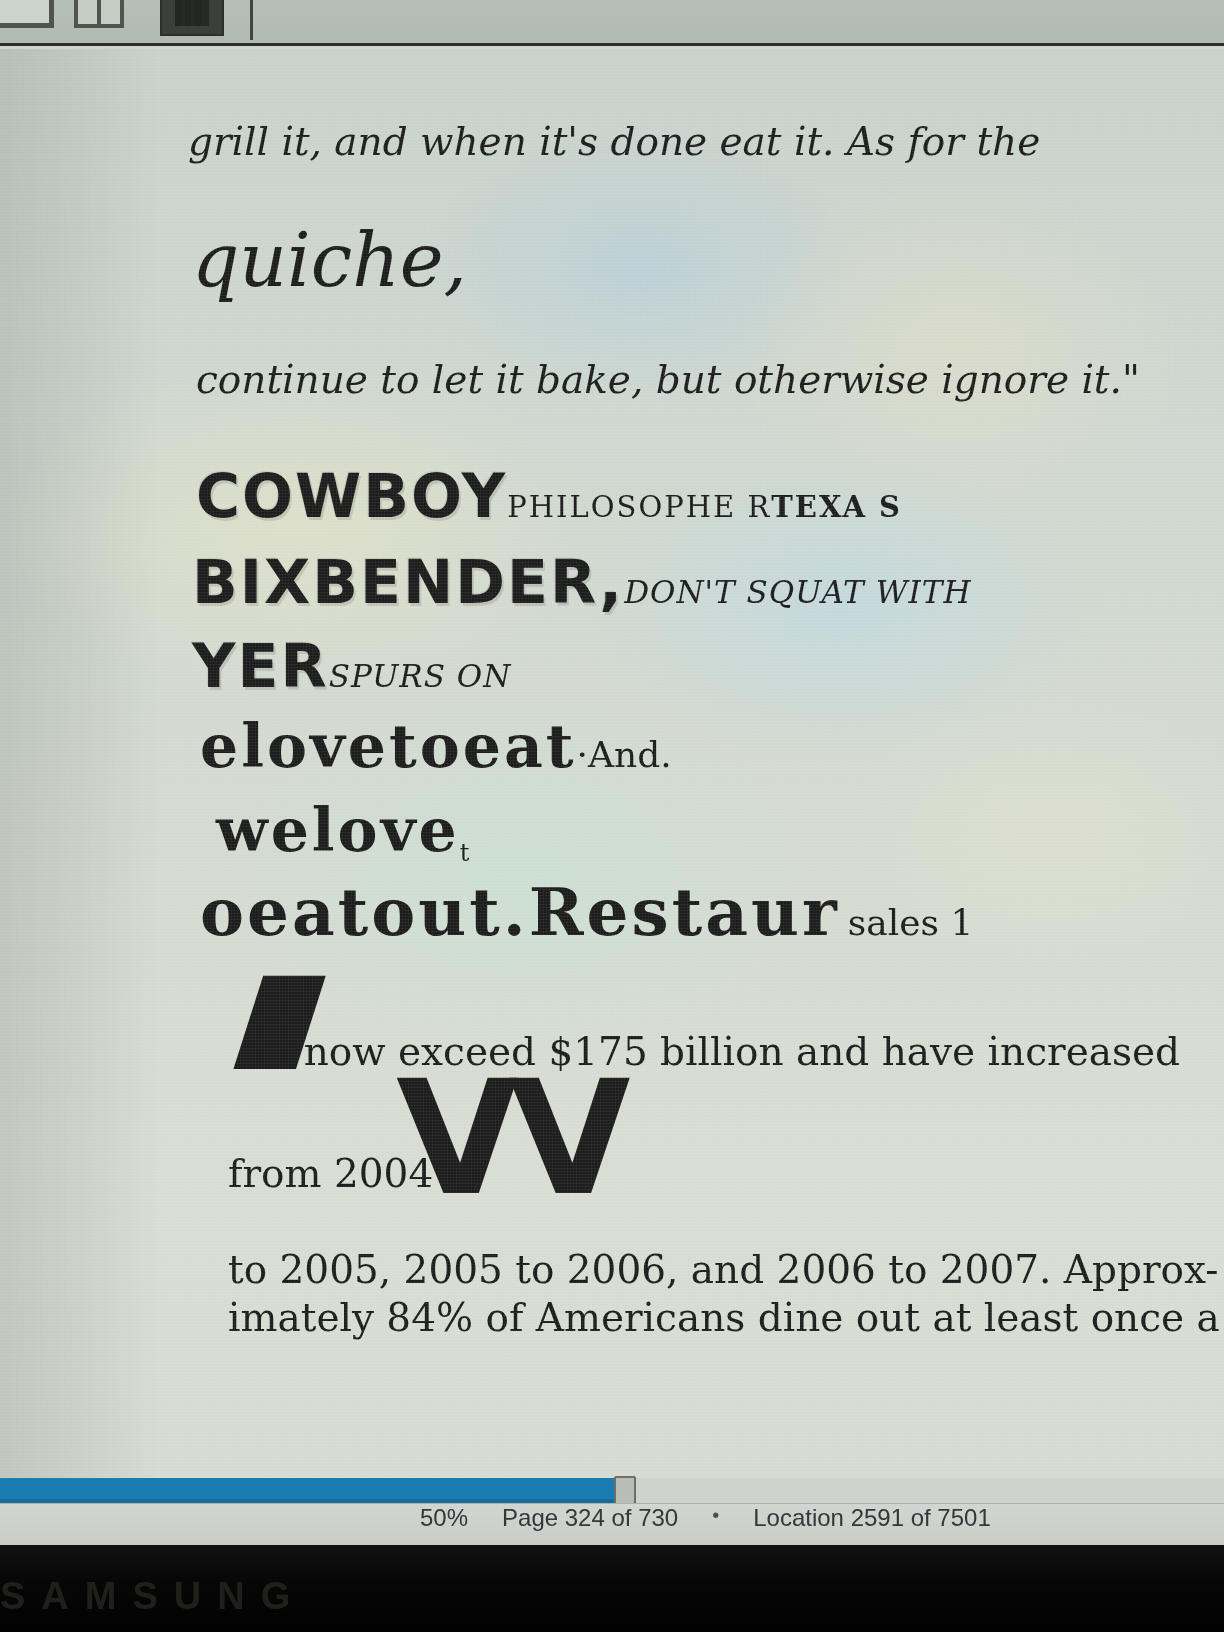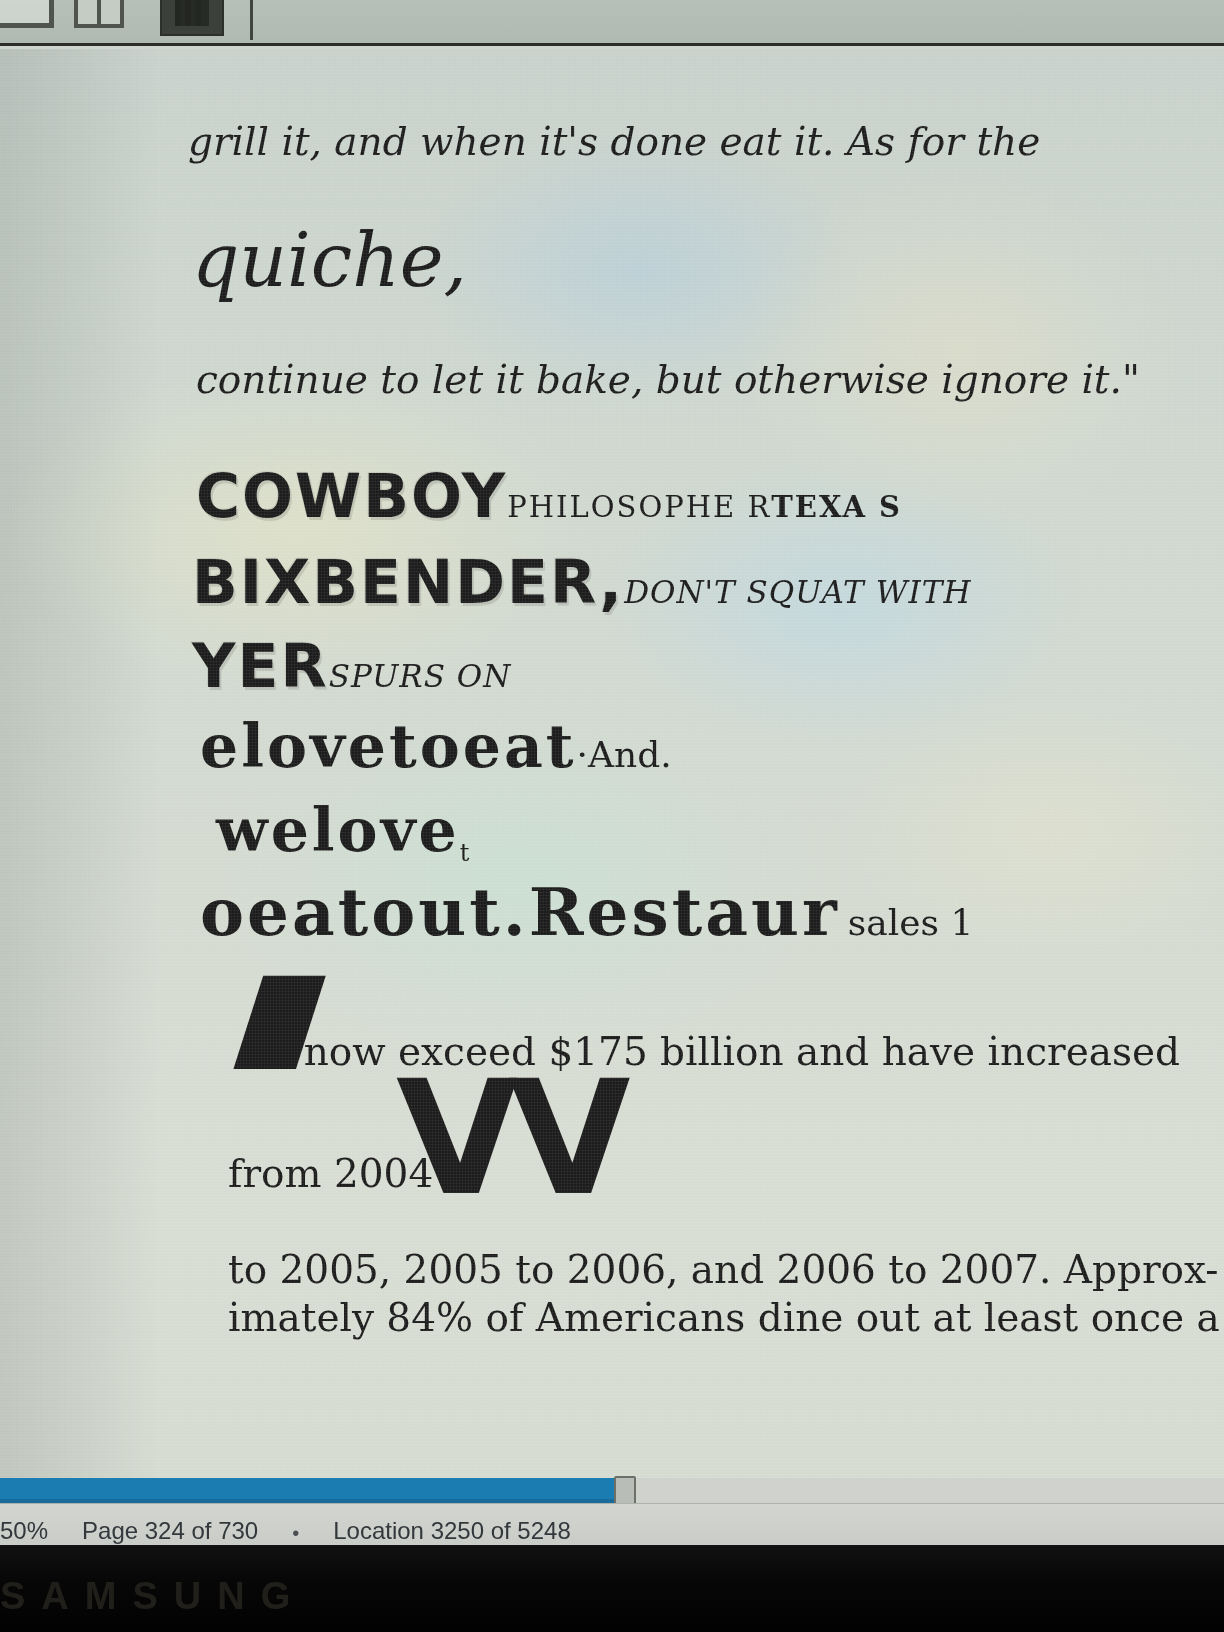--- a/index.html
+++ b/index.html
@@ -75,21 +75,21 @@
   .progress { position:absolute; left:0; top:1478px; width:1224px; height:25px; background:#cfd2cd; }
   .progress-fill { position:absolute; left:0; top:0; height:100%; width:50.6%; background:#1b7cb2;
                    box-shadow:inset 0 -4px 0 rgba(0,0,0,.12); }
   .progress-handle { position:absolute; left:50.2%; top:-2px; width:22px; height:29px;
                      background:#b9bdb8; border:2px solid #6c7069; border-radius:2px; }
 
   
   .statusbar { position:absolute; left:0; top:1503px; width:1224px; height:42px;
                background:linear-gradient(180deg,#d2d5d0, #c9ccc7);
                border-top:1px solid #aeb2ac;
-               display:flex; align-items:flex-end; gap:34px; 
+               display:flex; align-items:flex-start; gap:34px; padding-left:420px;
                font-family:"Liberation Sans", sans-serif; font-size:24px; color:#33383c; }
   .statusbar .dot { font-size:20px; color:#4a4f53; }
 
   
   .bezel { position:absolute; left:0; top:1545px; width:1224px; height:87px;
            background:linear-gradient(180deg,#111 0%, #070707 40%, #020202 100%); }
   .brand { position:absolute; left:0; right:0; top:30px; 
            font-family:"Liberation Sans", sans-serif; font-weight:700; font-size:38px;
            letter-spacing:16px; color:#26241e; opacity:.85; }
 </style>
@@ -166,21 +166,21 @@
 
     <div class="progress">
       <div class="progress-fill"></div>
       <div class="progress-handle"></div>
     </div>
 
     <div class="statusbar">
       <span>50%</span>
       <span>Page 324 of 730</span>
       <span class="dot">•</span>
-      <span>Location 3250 of 5248</span>
+      <span>Location 2591 of 7501</span>
     </div>
 
   </div>
 
   <div class="bezel">
     <div class="brand">SAMSUNG</div>
   </div>
 </div>
 
 </body></html>

